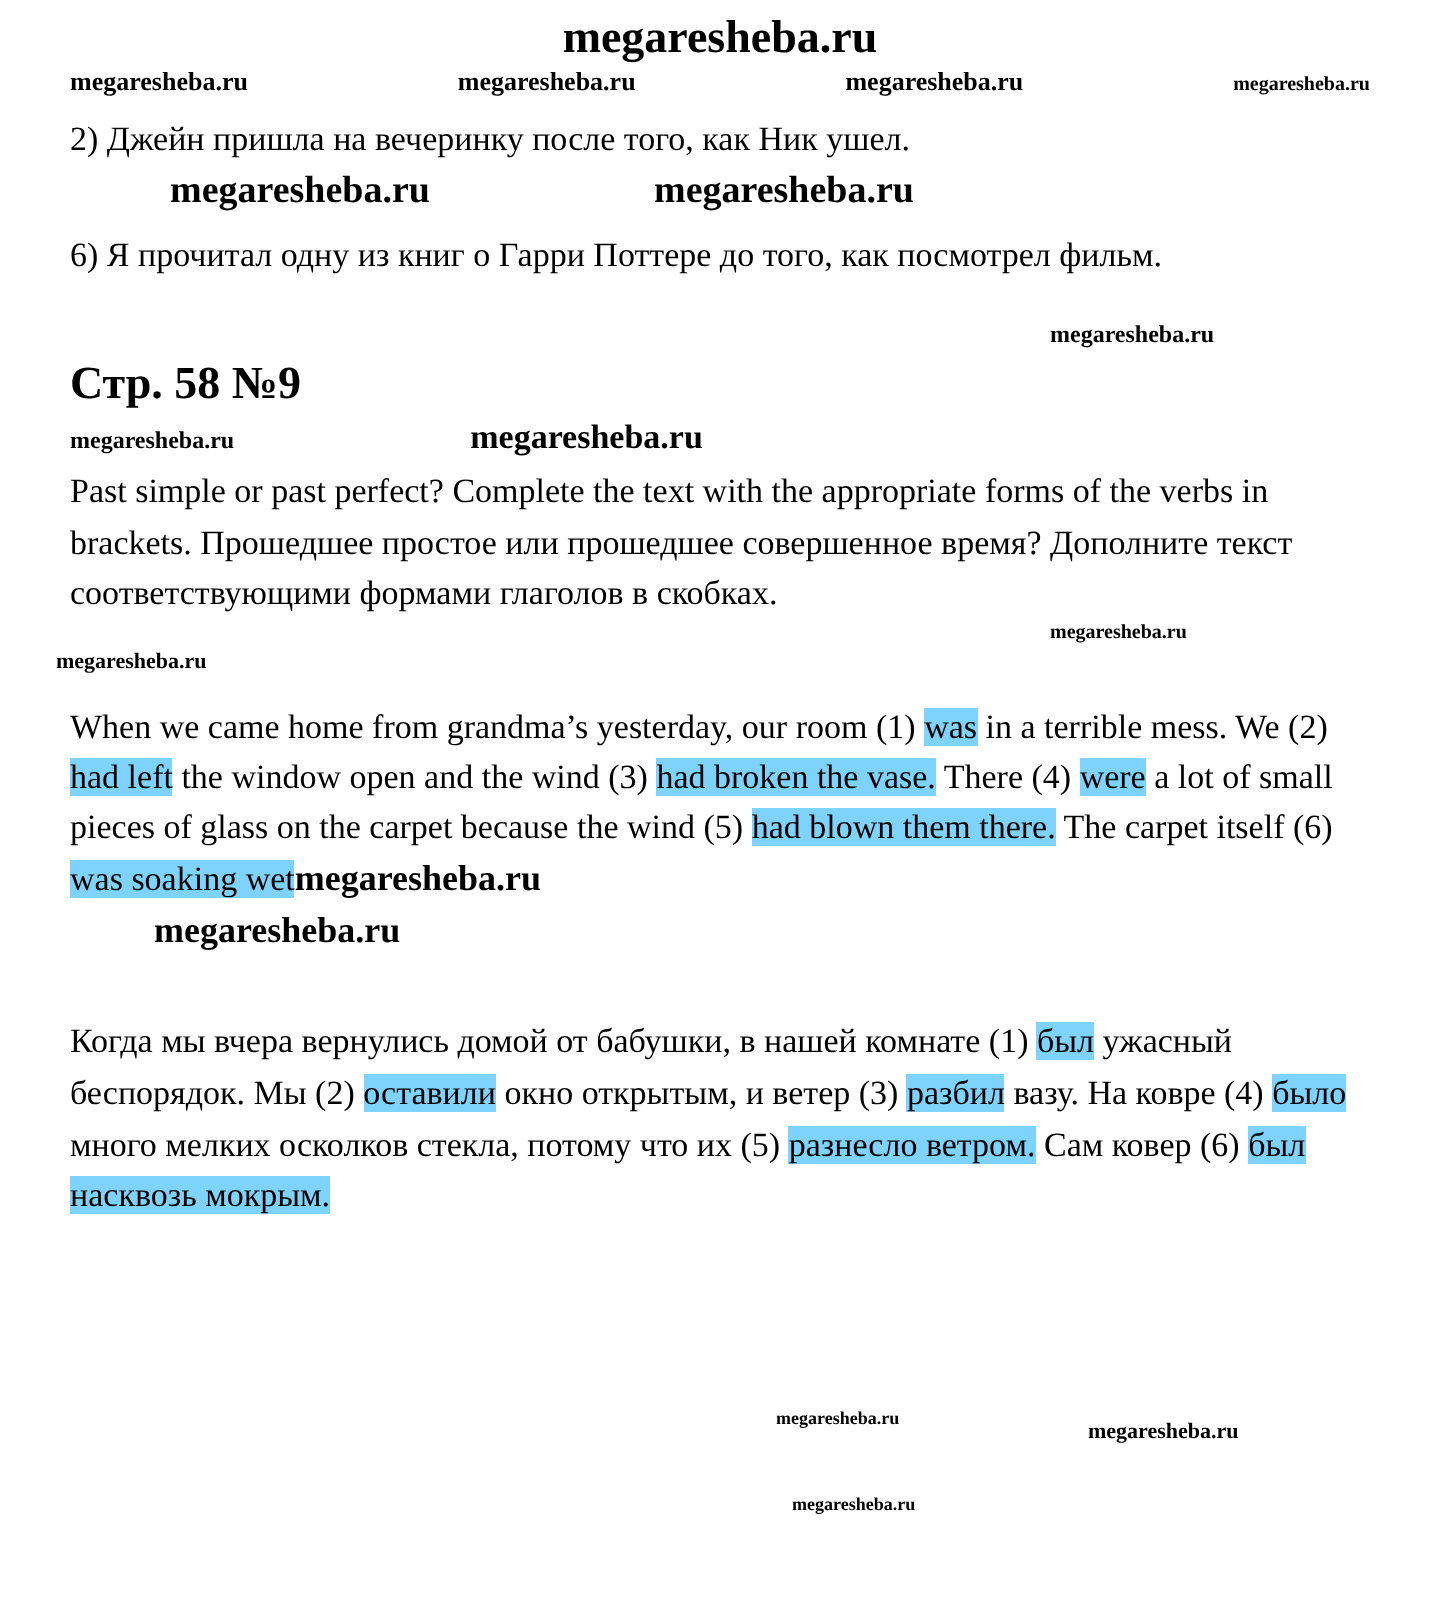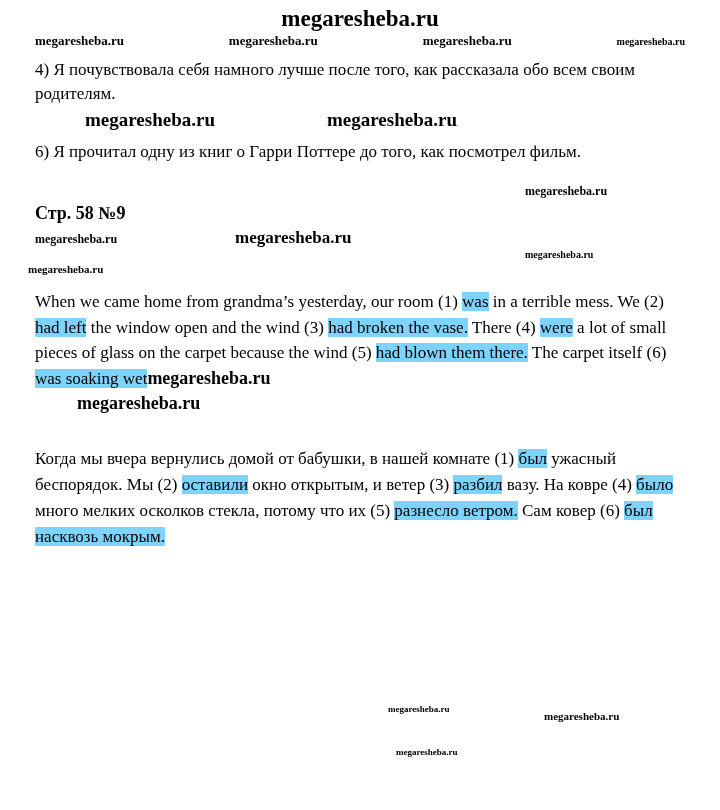--- a/index.html
+++ b/index.html
@@ -28,21 +28,21 @@
   .wm { font-weight: bold; white-space: nowrap; }
 
   .wm-row1 { display: flex; justify-content: space-between; align-items: baseline; margin-top: 1px; }
   .wm-row1 .wm-sm { font-size: 13px; }
   .wm-row1 .wm-xs { font-size: 10px; }
 
   .wm-row-big { display: flex; gap: 112px; margin: 3px 0 2px 50px; }
   .wm-row-big .wm-lg { font-size: 19px; }
 
   .wm-right1 { margin: 20px 0 0 490px; font-size: 12px; }
-  .task-heading { margin-top: 4px; font-size: 18px; font-weight: bold; }
+  .task-heading { margin-top: 4px; font-size: 23px; font-weight: bold; }
 
   .wm-row3 { display: flex; align-items: baseline; margin-top: 4px; }
   .wm-row3 .wm-sm { font-size: 12px; }
   .wm-row3 .wm-md { font-size: 17px; margin-left: 118px; }
 
   .task-desc { margin-top: 4px; line-height: 1.5; }
 
   .wm-right2 { margin: 1px 0 0 490px; font-size: 10px; }
   .wm-left1  { margin: 3px 0 0 -7px; font-size: 11px; }
 
@@ -76,38 +76,39 @@
     <div class="site-header">megaresheba.ru</div>
 
 
     <div class="wm-row1">
       <span class="wm wm-sm">megaresheba.ru</span>
       <span class="wm wm-sm">megaresheba.ru</span>
       <span class="wm wm-sm">megaresheba.ru</span>
       <span class="wm wm-xs">megaresheba.ru</span>
     </div>
 
-    <div class="answer-item">4) Я почувствовала себя намного лучше после того, как рассказала обо всем своим родителям.</div>
+    <div class="answer-item">2) Джейн пришла на вечеринку после того, как Ник ушел.</div>
 
     <div class="wm-row-big">
       <span class="wm wm-lg">megaresheba.ru</span>
       <span class="wm wm-lg">megaresheba.ru</span>
     </div>
 
     <div class="answer-item">6) Я прочитал одну из книг о Гарри Поттере до того, как посмотрел фильм.</div>
 
     <div class="wm wm-right1">megaresheba.ru</div>
 
     <div class="task-heading">Стр. 58 №9</div>
 
     <div class="wm-row3">
       <span class="wm wm-sm">megaresheba.ru</span>
       <span class="wm wm-md">megaresheba.ru</span>
     </div>
 
+    <div class="task-desc">Past simple or past perfect? Complete the text with the appropriate forms of the verbs in brackets. Прошедшее простое или прошедшее совершенное время? Дополните текст соответствующими формами глаголов в скобках.</div>
 
     <div class="wm wm-right2">megaresheba.ru</div>
     <div class="wm wm-left1">megaresheba.ru</div>
 
     <div class="english-para"><span>When we came home from grandma’s yesterday, our room (1) </span><span class="seg-highlight">was</span><span> in a terrible mess. We (2) </span><span class="seg-highlight">had left</span><span> the window open and the wind (3) </span><span class="seg-highlight">had broken the vase.</span><span> There (4) </span><span class="seg-highlight">were</span><span> a lot of small pieces of glass on the carpet because the wind (5) </span><span class="seg-highlight">had blown them there.</span><span> The carpet itself (6) </span><span class="seg-highlight">was soaking wet</span><span class="seg-watermark">megaresheba.ru</span></div>
 
     <div class="wm wm-after-english">megaresheba.ru</div>
 
     <div class="russian-para"><span>Когда мы вчера вернулись домой от бабушки, в нашей комнате (1) </span><span class="seg-highlight">был</span><span> ужасный беспорядок. Мы (2) </span><span class="seg-highlight">оставили</span><span> окно открытым, и ветер (3) </span><span class="seg-highlight">разбил</span><span> вазу. На ковре (4) </span><span class="seg-highlight">было</span><span> много мелких осколков стекла, потому что их (5) </span><span class="seg-highlight">разнесло ветром.</span><span> Сам ковер (6) </span><span class="seg-highlight">был насквозь мокрым.</span></div>
 

